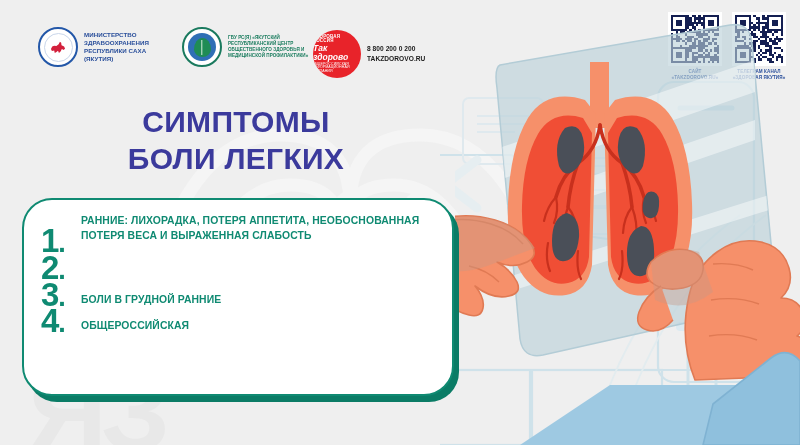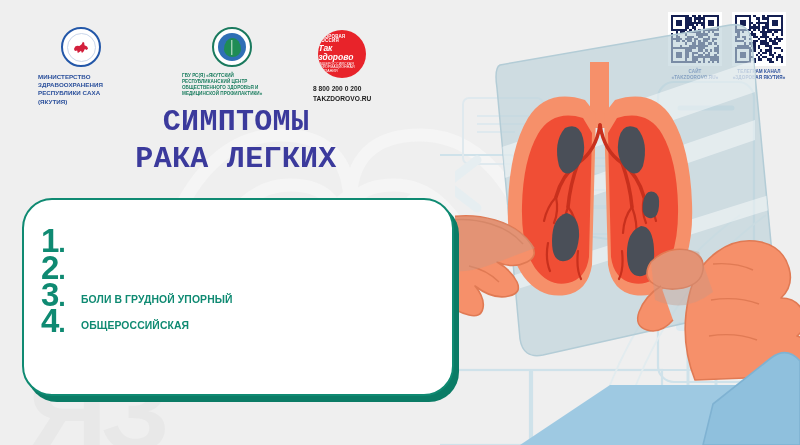--- a/index.html
+++ b/index.html
@@ -51,21 +51,20 @@
   .header {
     position: absolute;
     left: 0; top: 0;
     width: 800px; height: 90px;
   }
   .logo-block {
     position: absolute;
     display: flex;
     align-items: center;
     gap: 6px;
-    flex-direction: column;
   }
   #logo-minzdrav { left: 38px; top: 27px; }
   #logo-center   { left: 182px; top: 27px; }
   #logo-takzdorovo { left: 313px; top: 30px; }
 
   .logo-emblem {
     flex: 0 0 auto;
     width: 36px; height: 36px;
     border-radius: 50%;
     position: relative;
@@ -181,21 +180,21 @@
     position: absolute;
     left: 46px; top: 104px;
     width: 380px;
     color: #3b3a9c;
     font-size: 30px;
     font-weight: bold;
     line-height: 1.22;
     text-align: center;
     letter-spacing: 0.3px;
   }
-  .title .line { display: block; font-family: Liberation Mono, monospace; }
+  .title .line { display: block; }
 
   
   .card {
     position: absolute;
     left: 22px; top: 198px;
     width: 432px; height: 198px;
     background: #ffffff;
     border: 2px solid #0f8a72;
     border-radius: 30px;
     box-sizing: border-box;
@@ -1243,21 +1242,21 @@
       </div>
       <div class="qr-caption">
         <div>ТЕЛЕГРАМ КАНАЛ</div>
         <div>«ЗДОРОВАЯ ЯКУТИЯ»</div>
       </div>
     </div>
   </div>
 
   <div class="title">
     <span class="line">СИМПТОМЫ</span>
-    <span class="line">РАКА ЛЕГКИХ</span>
+    <span class="line">БОЛИ ЛЕГКИХ</span>
   </div>
 
   <div class="illustration">
     <svg viewBox="0 0 345 445" width="345" height="445">
       <defs>
         <clipPath id="filmclip">
           <path d="M45 65 L275 25 q20 -3 22 18 L320 285 q2 18 -18 22 L88 355 q-20 4 -23 -16 L42 88 q-3 -20 3 -23 Z"></path>
         </clipPath>
       </defs>
 
@@ -1341,29 +1340,30 @@
         <path d="M196 262 q24 -18 48 -10 l14 40 q-28 22 -58 8 Z" fill="#c89986" opacity="0.4"></path>
       </g>
     </svg>
   </div>
 
   <div class="card">
     <div class="card-inner">
 
       <div class="sym-row first">
         <div class="sym-num"><span>1</span><span class="dot">.</span></div>
+        <div class="sym-text">РАННИЕ: ЛИХОРАДКА, ПОТЕРЯ АППЕТИТА, НЕОБОСНОВАННАЯ ПОТЕРЯ ВЕСА И ВЫРАЖЕННАЯ СЛАБОСТЬ</div>
       </div>
 
       <div class="sym-row compact">
         <div class="sym-num"><span>2</span><span class="dot">.</span></div>
       </div>
 
       <div class="sym-row compact">
         <div class="sym-num"><span>3</span><span class="dot">.</span></div>
-        <div class="sym-text">БОЛИ В ГРУДНОЙ УПОРНЫЙ</div>
+        <div class="sym-text">БОЛИ В ГРУДНОЙ РАННИЕ</div>
       </div>
 
       <div class="sym-row compact">
         <div class="sym-num"><span>4</span><span class="dot">.</span></div>
         <div class="sym-text">ОБЩЕРОССИЙСКАЯ</div>
       </div>
 
     </div>
   </div>
 

